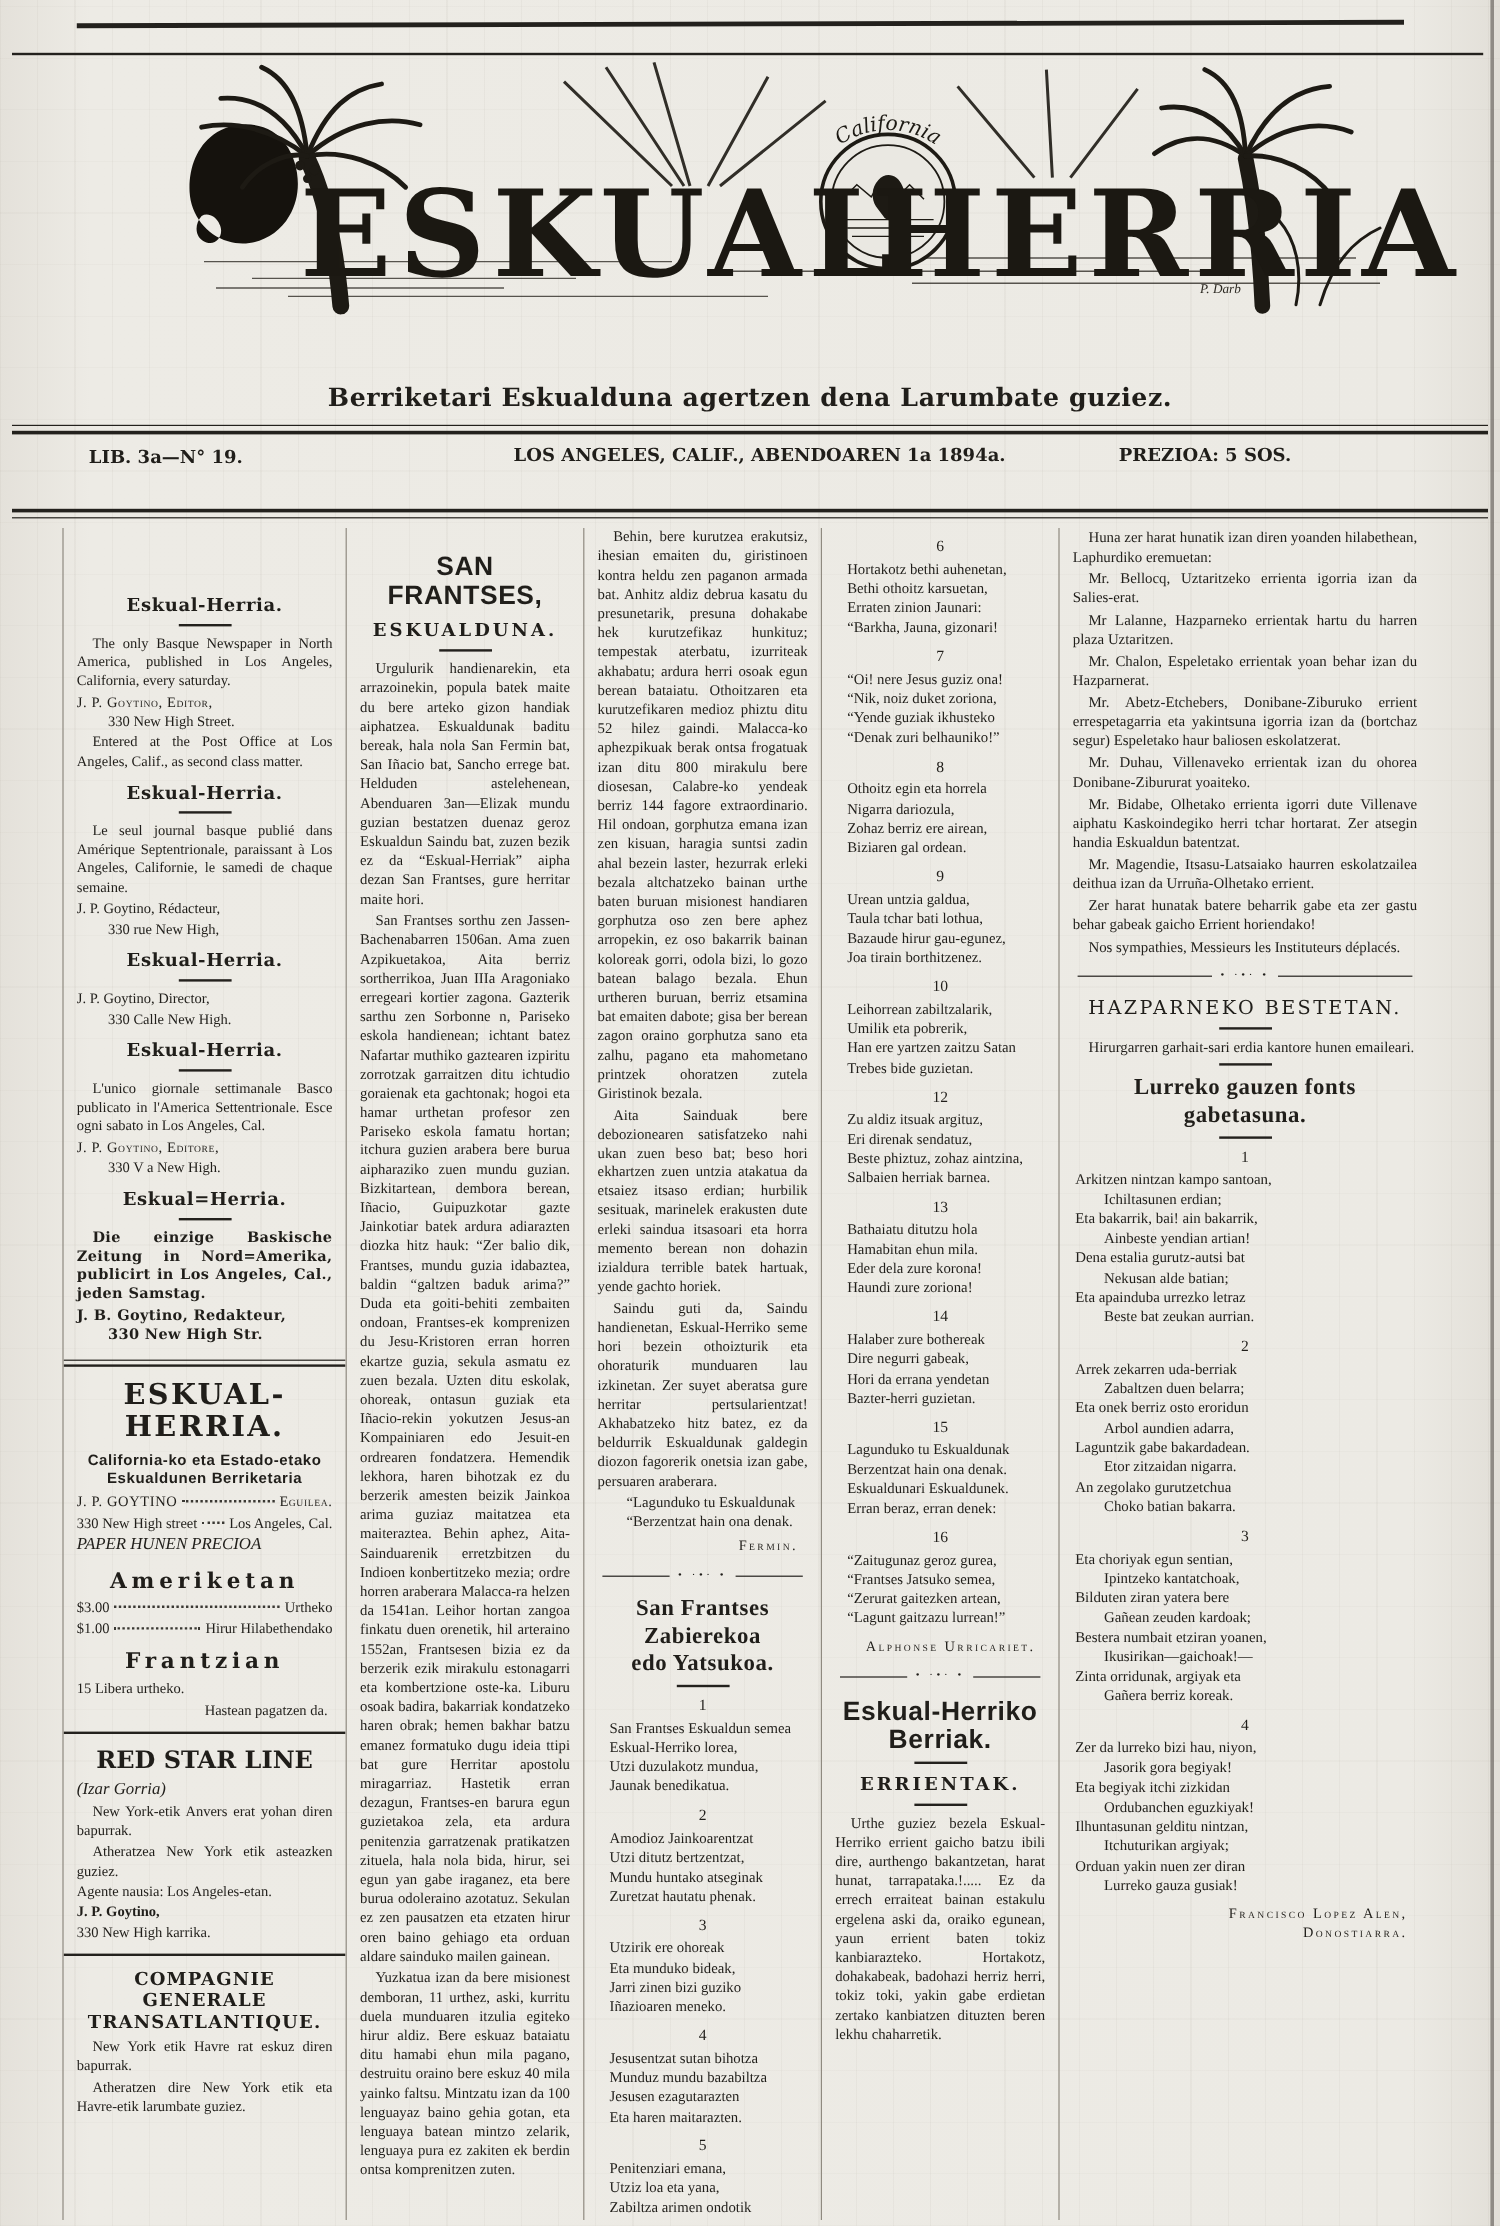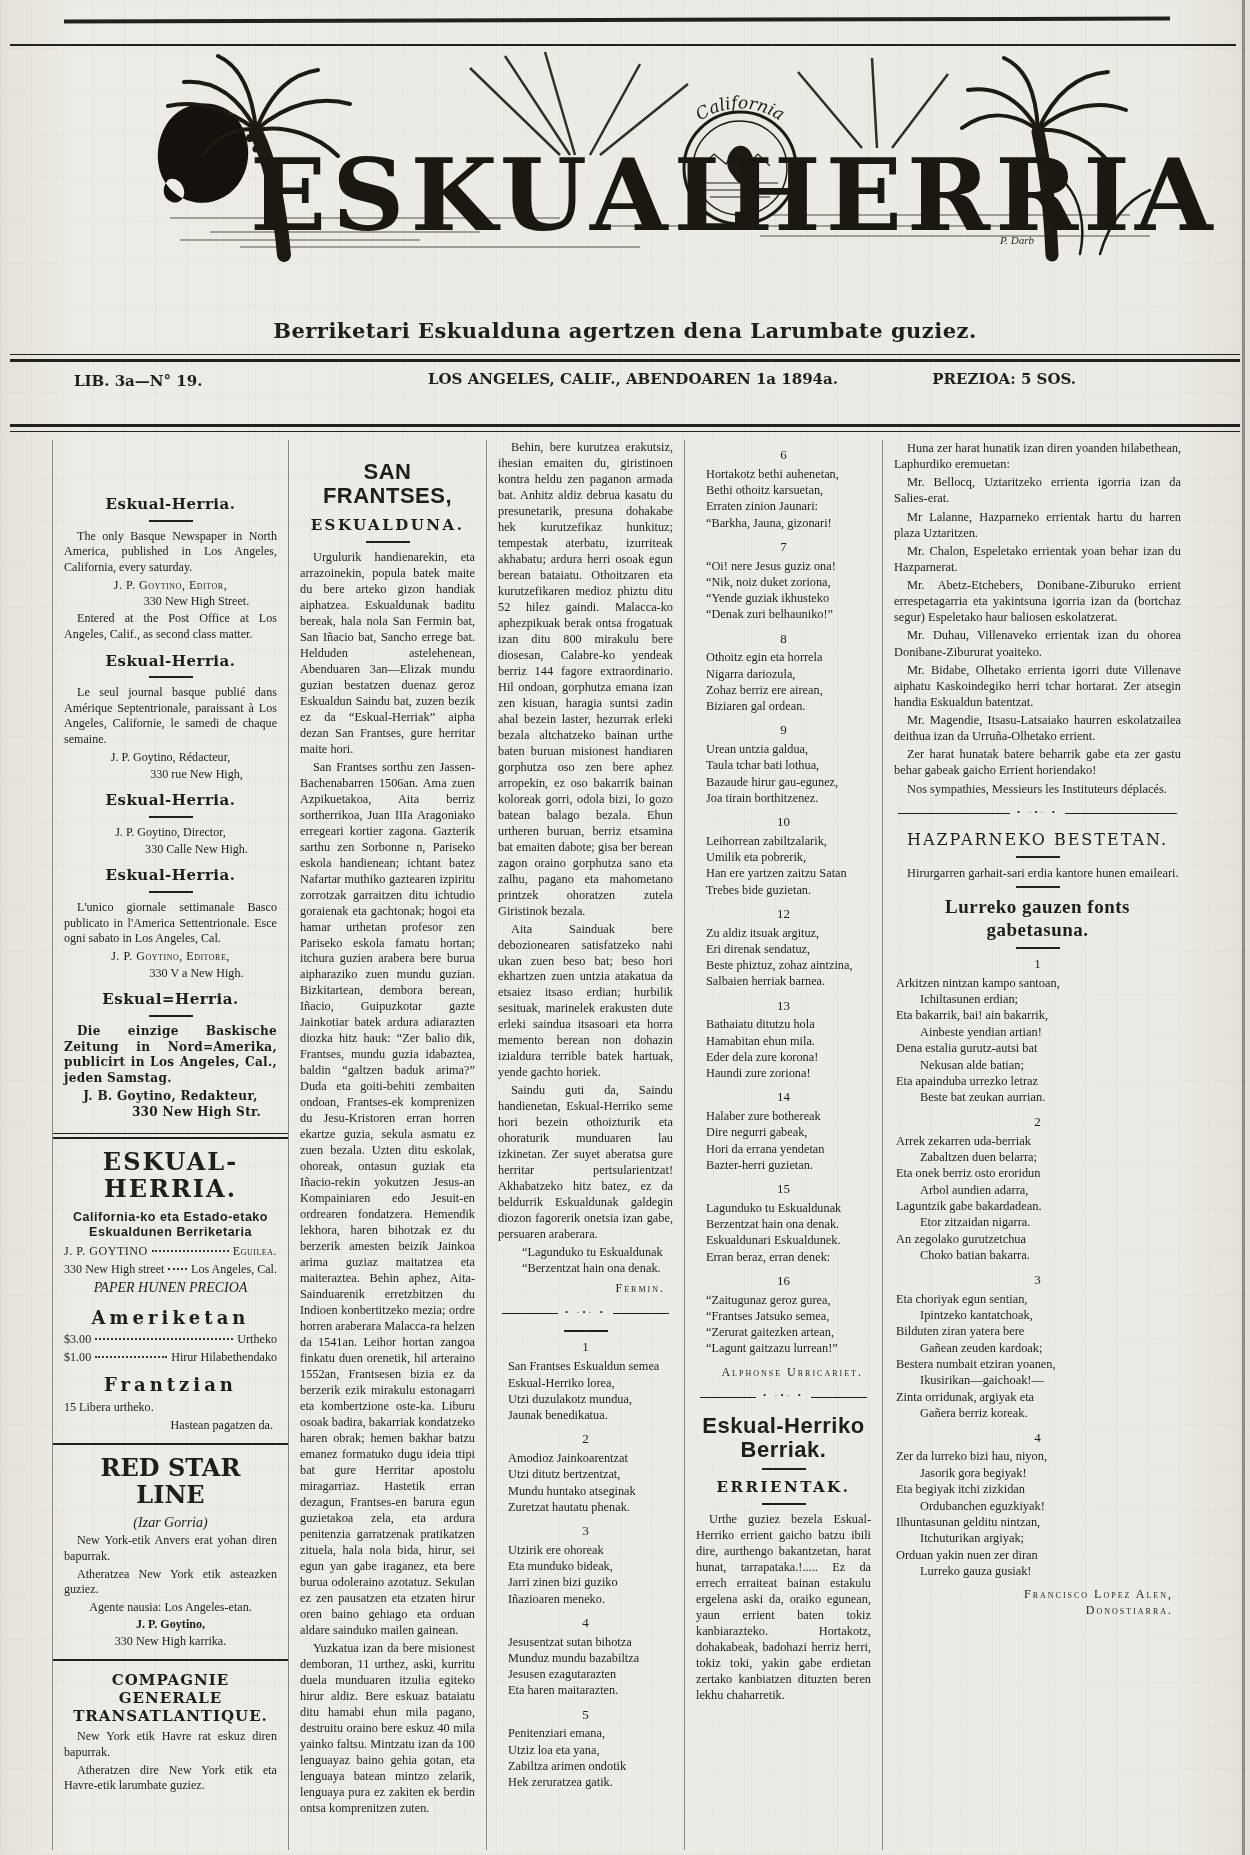--- a/index.html
+++ b/index.html
@@ -28,32 +28,32 @@
   .cols{position:absolute;left:52px;top:440px;width:1140px;height:1410px;display:flex;}
   .col{height:100%;overflow:hidden;box-sizing:border-box;padding:0 11px;
     border-left:1px solid #8f8a80;font-size:12.3px;line-height:1.3;}
   .c1{width:236px;padding-top:46px;font-size:12.1px;}
   .c2,.c3,.c4{width:198px;}
   .c5{width:310px;font-size:12.4px;}
   .col[data-col="1"] > :first-child{margin-top:20px;}
 
   .p{text-align:justify;text-indent:13px;margin:0 0 2px;}
   .p0{text-align:justify;margin:0 0 2px;}
-  .c{text-align:center;margin:1px 0;}
+  .c{text-align:left;margin:1px 0;}
   .r{text-align:right;margin:1px 0;padding-right:4px;}
   .b{font-weight:bold;}
   .it{font-style:italic;}
   .lg{font-size:14px;}
   .sc{font-variant:small-caps;letter-spacing:.5px;}
   .shift{position:relative;left:26px;}
   .frak{font-family:"DejaVu Serif",serif;font-weight:bold;letter-spacing:.3px;}
   .qline{text-align:left;padding-left:24px;margin:0;}
 
   .h1{font-family:"DejaVu Serif",serif;font-weight:bold;text-align:center;
-      font-size:24px;line-height:1.1;margin:10px 0 6px;}
+      font-size:20px;line-height:1.1;margin:10px 0 6px;}
   .h1.sans{font-family:"Liberation Sans",sans-serif;font-size:22px;letter-spacing:.5px;}
   .h1.xl{font-size:24px;letter-spacing:2px;}
   .h2{font-family:"DejaVu Serif",serif;font-weight:bold;text-align:center;font-size:15px;margin:8px 0 3px;}
   .h2.wide{font-size:18px;letter-spacing:4px;}
   .h2.wide2{letter-spacing:2.5px;}
   .h2.lg3{font-size:16px;letter-spacing:2px;font-weight:normal;}
   .h3{font-family:"DejaVu Serif",serif;font-weight:bold;text-align:center;font-size:15px;
       letter-spacing:.5px;margin:9px 0 2px;}
   .hl{text-align:center;font-weight:bold;margin:8px 0 4px;line-height:1.2;}
   .hl-line{display:block;}
@@ -235,20 +235,24 @@
       <div class="p">Aita Sainduak bere debozionearen satisfatzeko nahi ukan zuen beso bat; beso hori ekhartzen zuen untzia atakatua da etsaiez itsaso erdian; hurbilik sesituak, marinelek erakusten dute erleki saindua itsasoari eta horra memento berean non dohazin izialdura terrible batek hartuak, yende gachto horiek.</div>
       <div class="p">Saindu guti da, Saindu handienetan, Eskual-Herriko seme hori bezein othoizturik eta ohoraturik munduaren lau izkinetan. Zer suyet aberatsa gure herritar pertsularientzat! Akhabatzeko hitz batez, ez da beldurrik Eskualdunak galdegin diozon fagorerik onetsia izan gabe, persuaren araberara.</div>
       <div class="c qline">“Lagunduko tu Eskualdunak</div>
       <div class="c qline">“Berzentzat hain ona denak.</div>
       <div class="sig">
         <div class="sig-line">Fermin.</div>
       </div>
       <div class="orn">
         <div class="orn-mid">• ·•· •</div>
       </div>
+      <div class="hl lg2">
+        <div class="hl-line">San Frantses Zabierekoa</div>
+        <div class="hl-line">edo Yatsukoa.</div>
+      </div>
       <div class="rule"></div>
       <div class="verse">
         <div class="vnum">1</div>
         <div class="vline">San Frantses Eskualdun semea</div>
         <div class="vline">Eskual-Herriko lorea,</div>
         <div class="vline">Utzi duzulakotz mundua,</div>
         <div class="vline">Jaunak benedikatua.</div>
       </div>
       <div class="verse">
         <div class="vnum">2</div>

